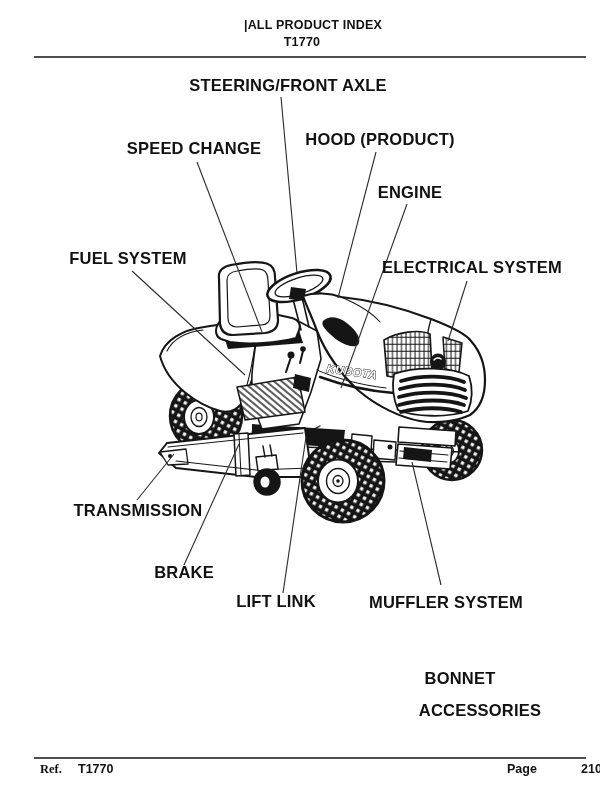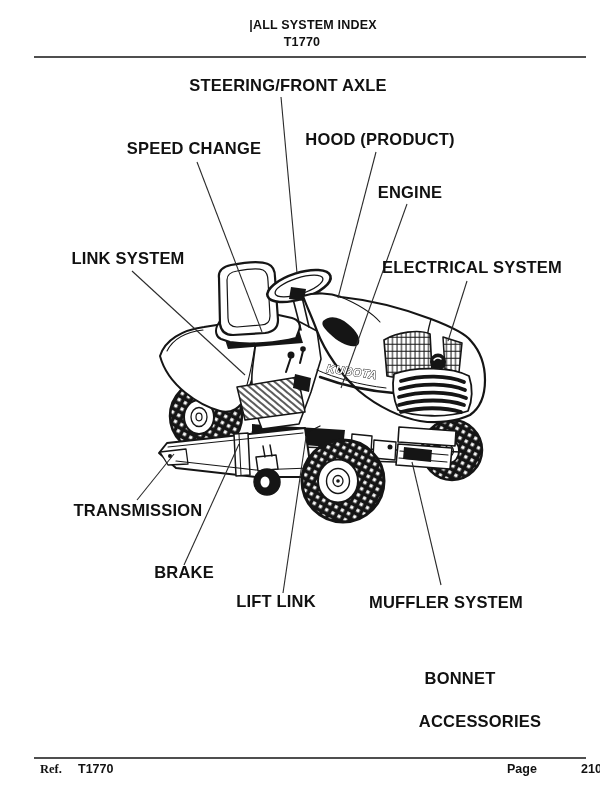--- a/index.html
+++ b/index.html
@@ -18,34 +18,34 @@
   .c-speed        { left:194px; top:139px; }
   .c-hood         { left:380px; top:130px; }
   .c-engine       { left:410px; top:183px; }
   .c-fuel         { left:128px; top:249px; }
   .c-electrical   { left:472px; top:258px; }
   .c-transmission { left:138px; top:501px; }
   .c-brake        { left:184px; top:563px; }
   .c-liftlink     { left:276px; top:592px; }
   .c-muffler      { left:446px; top:593px; }
   .c-label        { left:460px; top:669px; }
-  .c-accessories  { left:480px; top:701px;margin-top:11px; }
+  .c-accessories  { left:480px; top:701px; }
   .ft { position:absolute; top:762px; font-size:12.5px; font-weight:bold; white-space:nowrap; }
   .ft-ref-label  { left:40px;font-family:Liberation Serif, serif; }
   .ft-ref-value  { left:78px; }
   .ft-page-label { left:507px; }
   .ft-page-value { left:581px; }
   svg.diagram { position:absolute; left:0; top:0; }
 </style>
 </head>
 <body>
 
 <div class="page">
 
-  <div class="hdr-line" style="left:313px; top:18px;">|ALL SYSTEM INDEX</div>
+  <div class="hdr-line" style="left:313px; top:18px;">|ALL PRODUCT INDEX</div>
   <div class="hdr-line" style="left:302px; top:35px;">T1770</div>
   <div class="rule rule-top"></div>
 
   <svg class="diagram" width="600" height="797" viewBox="0 0 600 797">
     <defs>
       <pattern id="tread" width="7" height="7" patternUnits="userSpaceOnUse" patternTransform="rotate(28)">
         <rect width="7" height="7" fill="#151515"></rect>
         <rect x="1.2" y="1.2" width="3.2" height="3.2" fill="#ffffff"></rect>
       </pattern>
       <pattern id="grid" width="4.5" height="7" patternUnits="userSpaceOnUse">
@@ -178,21 +178,21 @@
       <line x1="184" y1="565" x2="239" y2="444"></line>
       <line x1="283" y1="593" x2="306" y2="437"></line>
       <line x1="441" y1="585" x2="412" y2="462"></line>
     </g>
   </svg>
 
   <div class="callout c-speed">SPEED CHANGE</div>
   <div class="callout c-steering">STEERING/FRONT AXLE</div>
   <div class="callout c-hood">HOOD (PRODUCT)</div>
   <div class="callout c-engine">ENGINE</div>
-  <div class="callout c-fuel">LINK SYSTEM</div>
+  <div class="callout c-fuel">FUEL SYSTEM</div>
   <div class="callout c-transmission">TRANSMISSION</div>
   <div class="callout c-electrical">ELECTRICAL SYSTEM</div>
   <div class="callout c-brake">BRAKE</div>
   <div class="callout c-liftlink">LIFT LINK</div>
   <div class="callout c-muffler">MUFFLER SYSTEM</div>
   <div class="callout c-label">BONNET</div>
   <div class="callout c-accessories">ACCESSORIES</div>
 
   <div class="rule rule-bottom"></div>
   <div class="ft ft-ref-label">Ref.</div>

